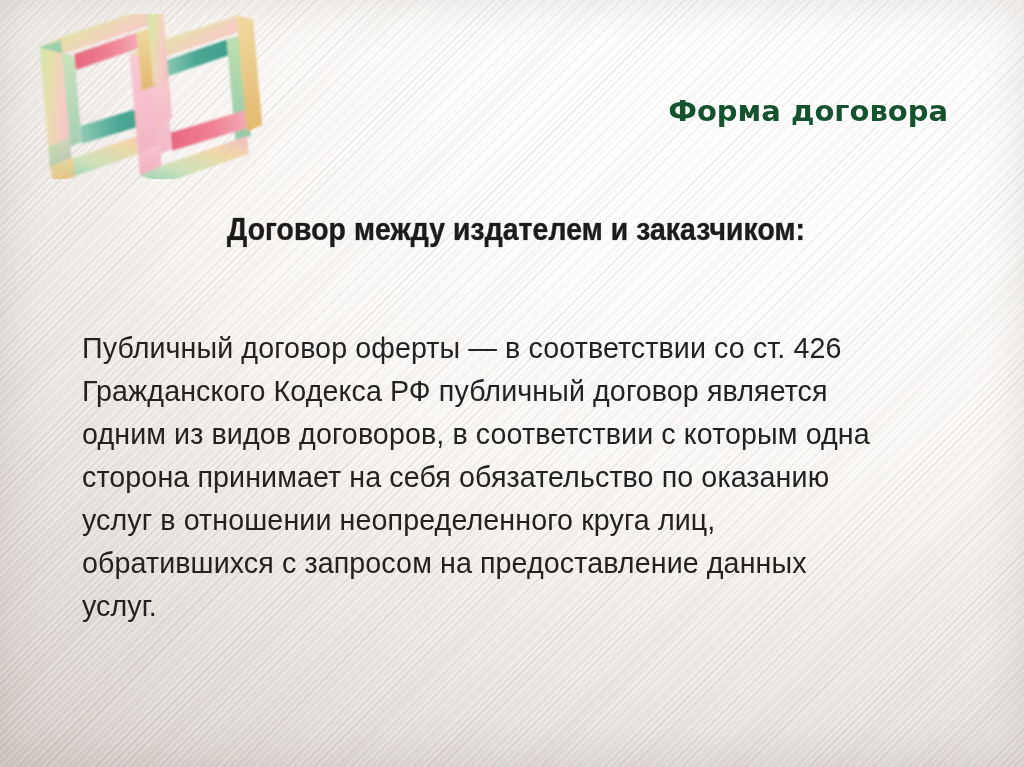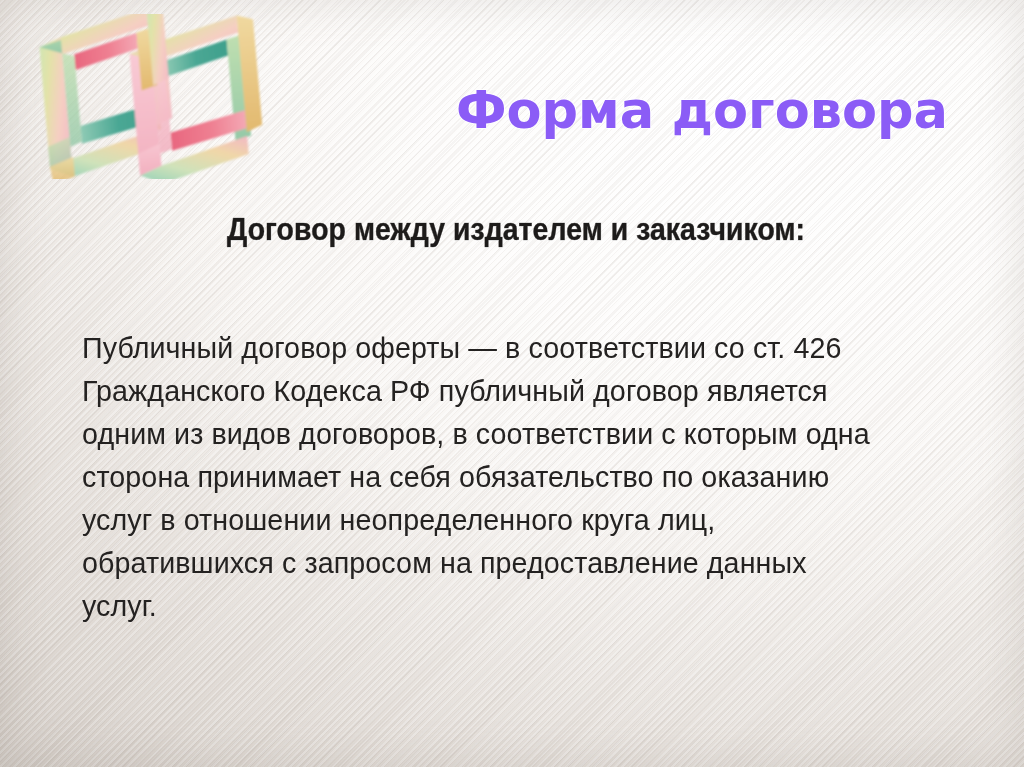--- a/index.html
+++ b/index.html
@@ -85,24 +85,24 @@
 
   
   #title {
     position: absolute;
     left: 300px;
     top: 88px;
     width: 648px;
     text-align: right;
     font-family: "DejaVu Sans", sans-serif;
     font-weight: bold;
-    font-size: 51px;
+    font-size: 29px;
     line-height: 46px;
     letter-spacing: 0px;
-    color: #8b5cf6;
+    color: #14532d;
     text-shadow:
        1px 0 0 rgba(255,255,255,0.85),
       -1px 0 0 rgba(255,255,255,0.85),
        0 1px 0 rgba(255,255,255,0.85),
        0 -1px 0 rgba(255,255,255,0.85);
     white-space: nowrap;
   }
 
   
   #subtitle {

